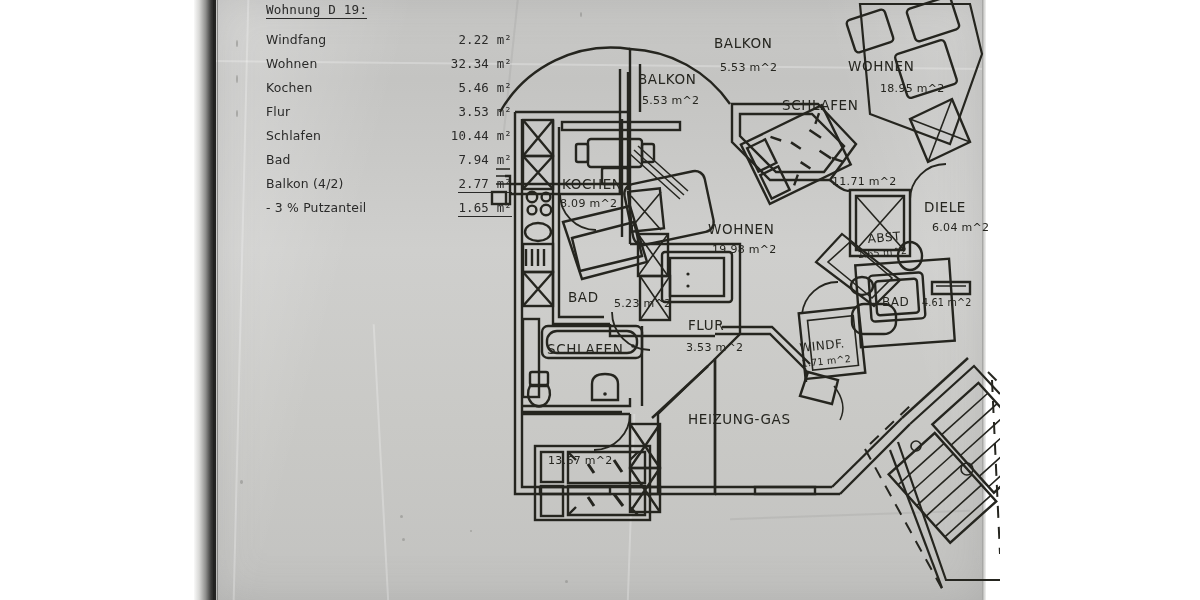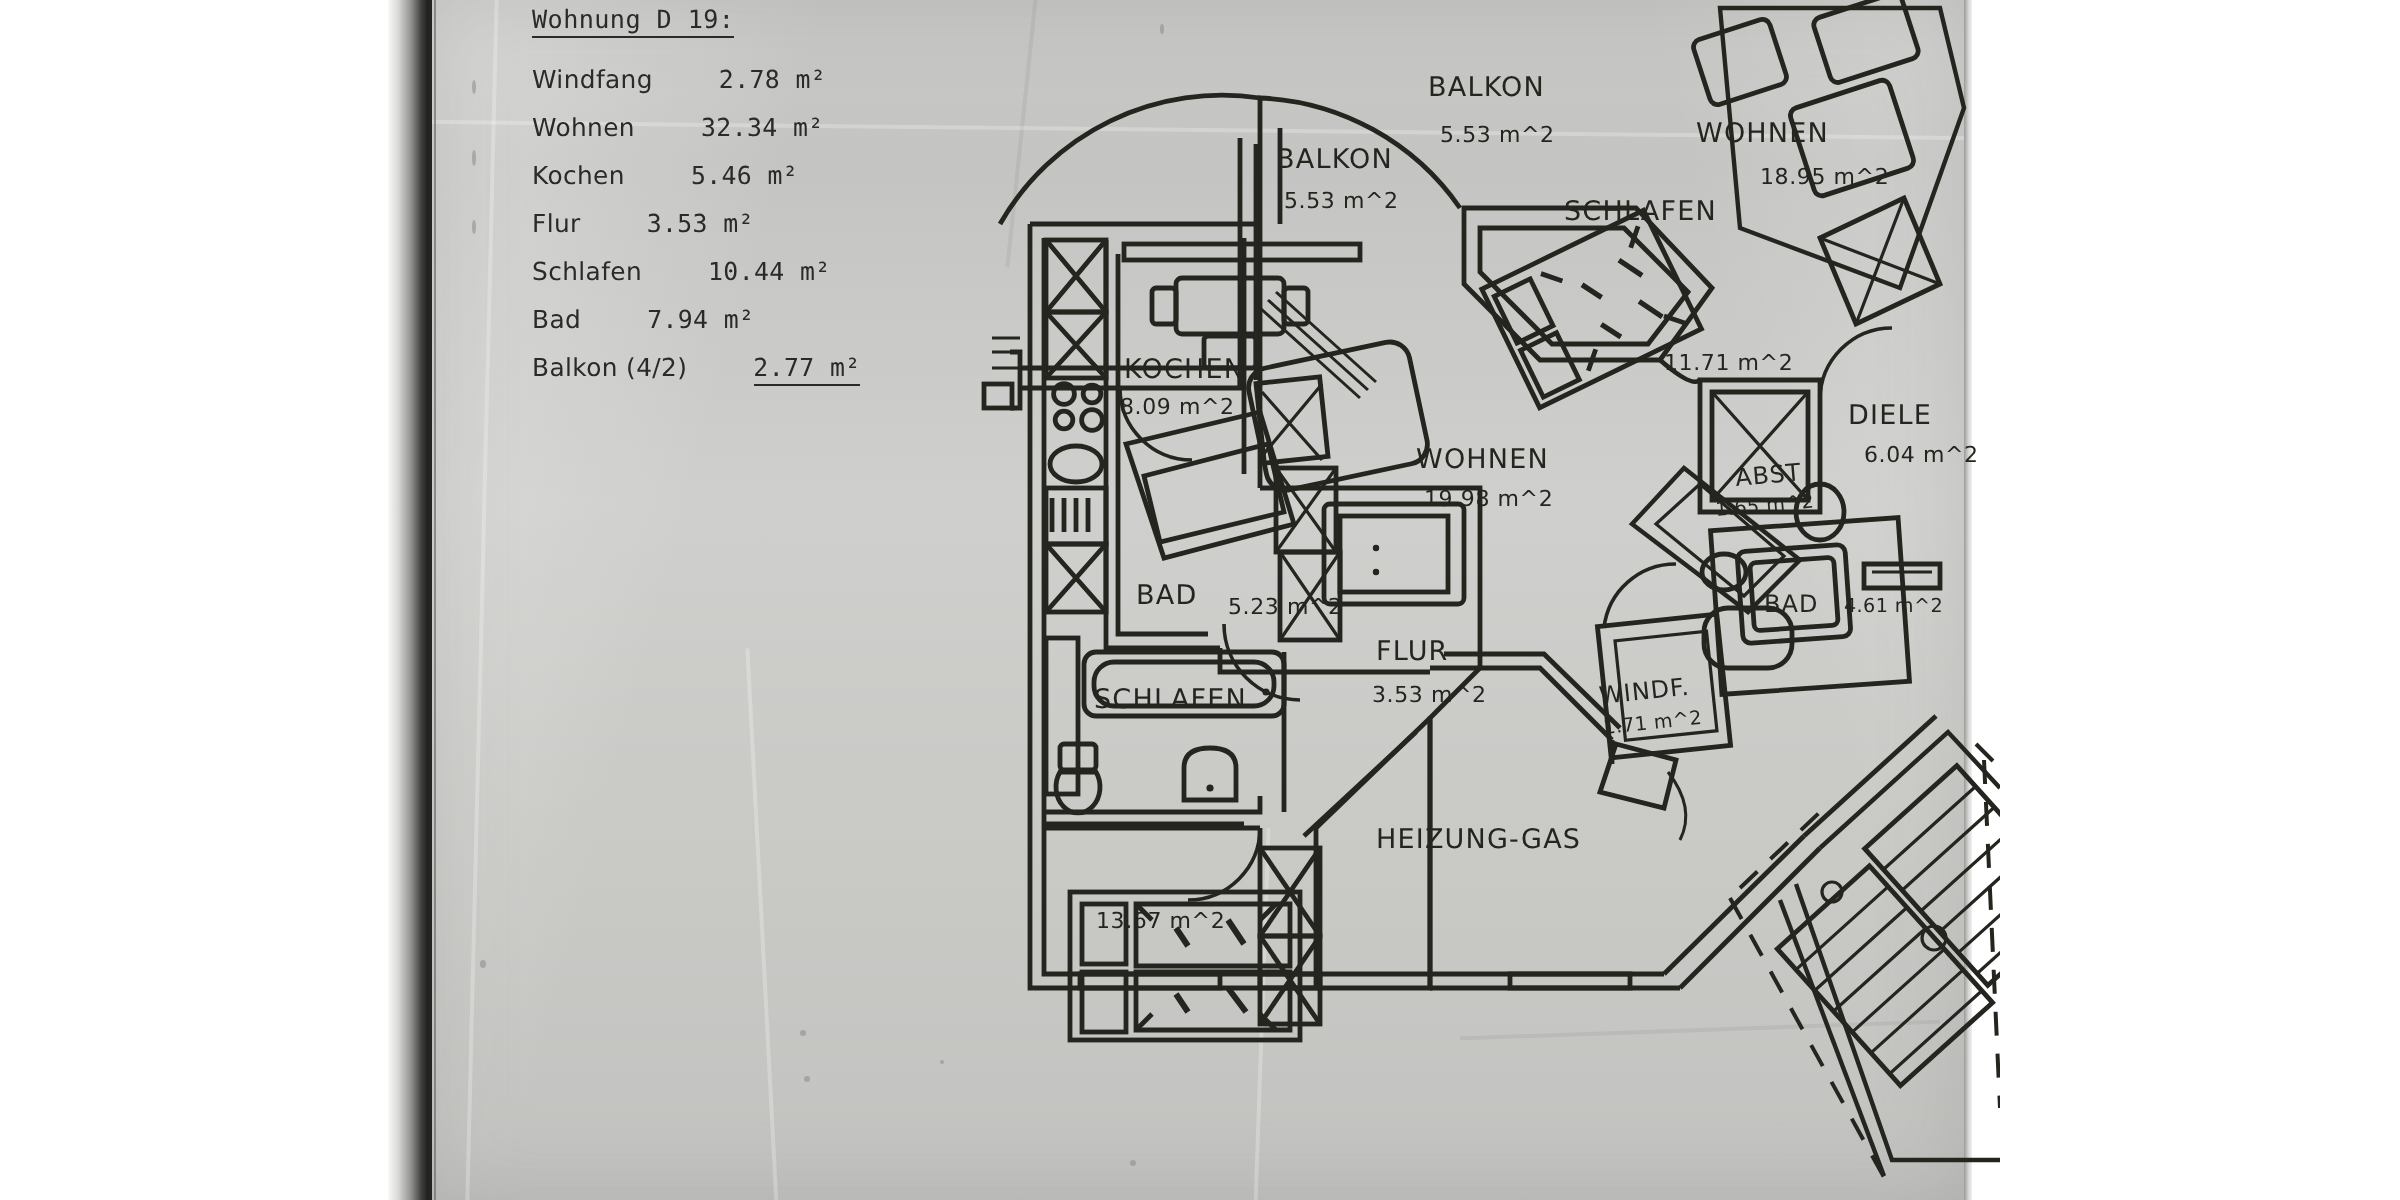--- a/index.html
+++ b/index.html
@@ -31,21 +31,21 @@
     background:linear-gradient(90deg,#9a9a98 0%,#d6d6d4 45%,#ffffff 100%);}
   #right-white{position:absolute;left:986px;top:0;width:214px;height:600px;background:#ffffff;}
   #left-white{position:absolute;left:0;top:0;width:194px;height:600px;background:#ffffff;}
 
   
   #table{
     position:absolute;left:266px;top:2px;width:246px;
     font-size:12.4px;color:#2a2a29;letter-spacing:.2px;
   }
   #table .title{font-size:12.6px;border-bottom:1.4px solid #2a2a29;display:inline-block;padding-bottom:1px;margin-bottom:13px;}
-  #table .row{display:flex;align-items:baseline;height:24px;gap:33px;}
+  #table .row{display:flex;justify-content:space-between;align-items:baseline;height:24px;}
   #table .row .lbl{white-space:pre;}
   #table .row .val{white-space:pre;text-align:right;}
   #table .underline .val{border-bottom:1.3px solid #2a2a29;padding-bottom:1px;}
 
   
   #plan{position:absolute;left:210px;top:-6px;width:790px;height:612px;}
   #plan svg{display:block;}
   .lbl{font-family:"DejaVu Sans", sans-serif;fill:#25251f;}
   .rname{font-size:13.5px;letter-spacing:.6px;}
   .rarea{font-size:11px;letter-spacing:.3px;}
@@ -82,21 +82,21 @@
   <div class="speck" style="left:236px;top:40px;width:2px;height:7px;"></div>
   <div class="speck" style="left:236px;top:75px;width:2px;height:8px;"></div>
   <div class="speck" style="left:236px;top:110px;width:2px;height:7px;"></div>
   <div class="speck" style="left:580px;top:12px;width:2px;height:5px;"></div>
 
   <div id="table">
     <div class="title">Wohnung D 19:</div>
 
     <div class="row">
       <span class="lbl">Windfang</span>
-      <span class="val">2.78 m²</span>
+      <span class="val">2.22 m²</span>
     </div>
     <div class="row">
       <span class="lbl">Wohnen</span>
       <span class="val">32.34 m²</span>
     </div>
     <div class="row">
       <span class="lbl">Kochen</span>
       <span class="val">5.46 m²</span>
     </div>
     <div class="row">
@@ -110,20 +110,24 @@
     <div class="row">
       <span class="lbl">Bad</span>
       <span class="val">7.94 m²</span>
     </div>
     <div class="row underline">
       <span class="lbl">Balkon (4/2)</span>
       <span class="val">2.77 m²</span>
     </div>
 
 
+    <div class="row underline">
+      <span class="lbl">- 3 % Putzanteil</span>
+      <span class="val">1.65 m²</span>
+    </div>
 
   </div>
 
   <div id="plan">
   <svg width="790" height="612" viewBox="0 0 790 612" xmlns="http://www.w3.org/2000/svg">
     <g fill="none" stroke="#25251f" stroke-width="2.4" stroke-linejoin="miter">
 
       <g>
         <path d="M305 118 L305 500 L505 500 L505 365 L530 340 L530 250 L420 250"></path>
         <path d="M312 125 L312 493 L498 493"></path>

